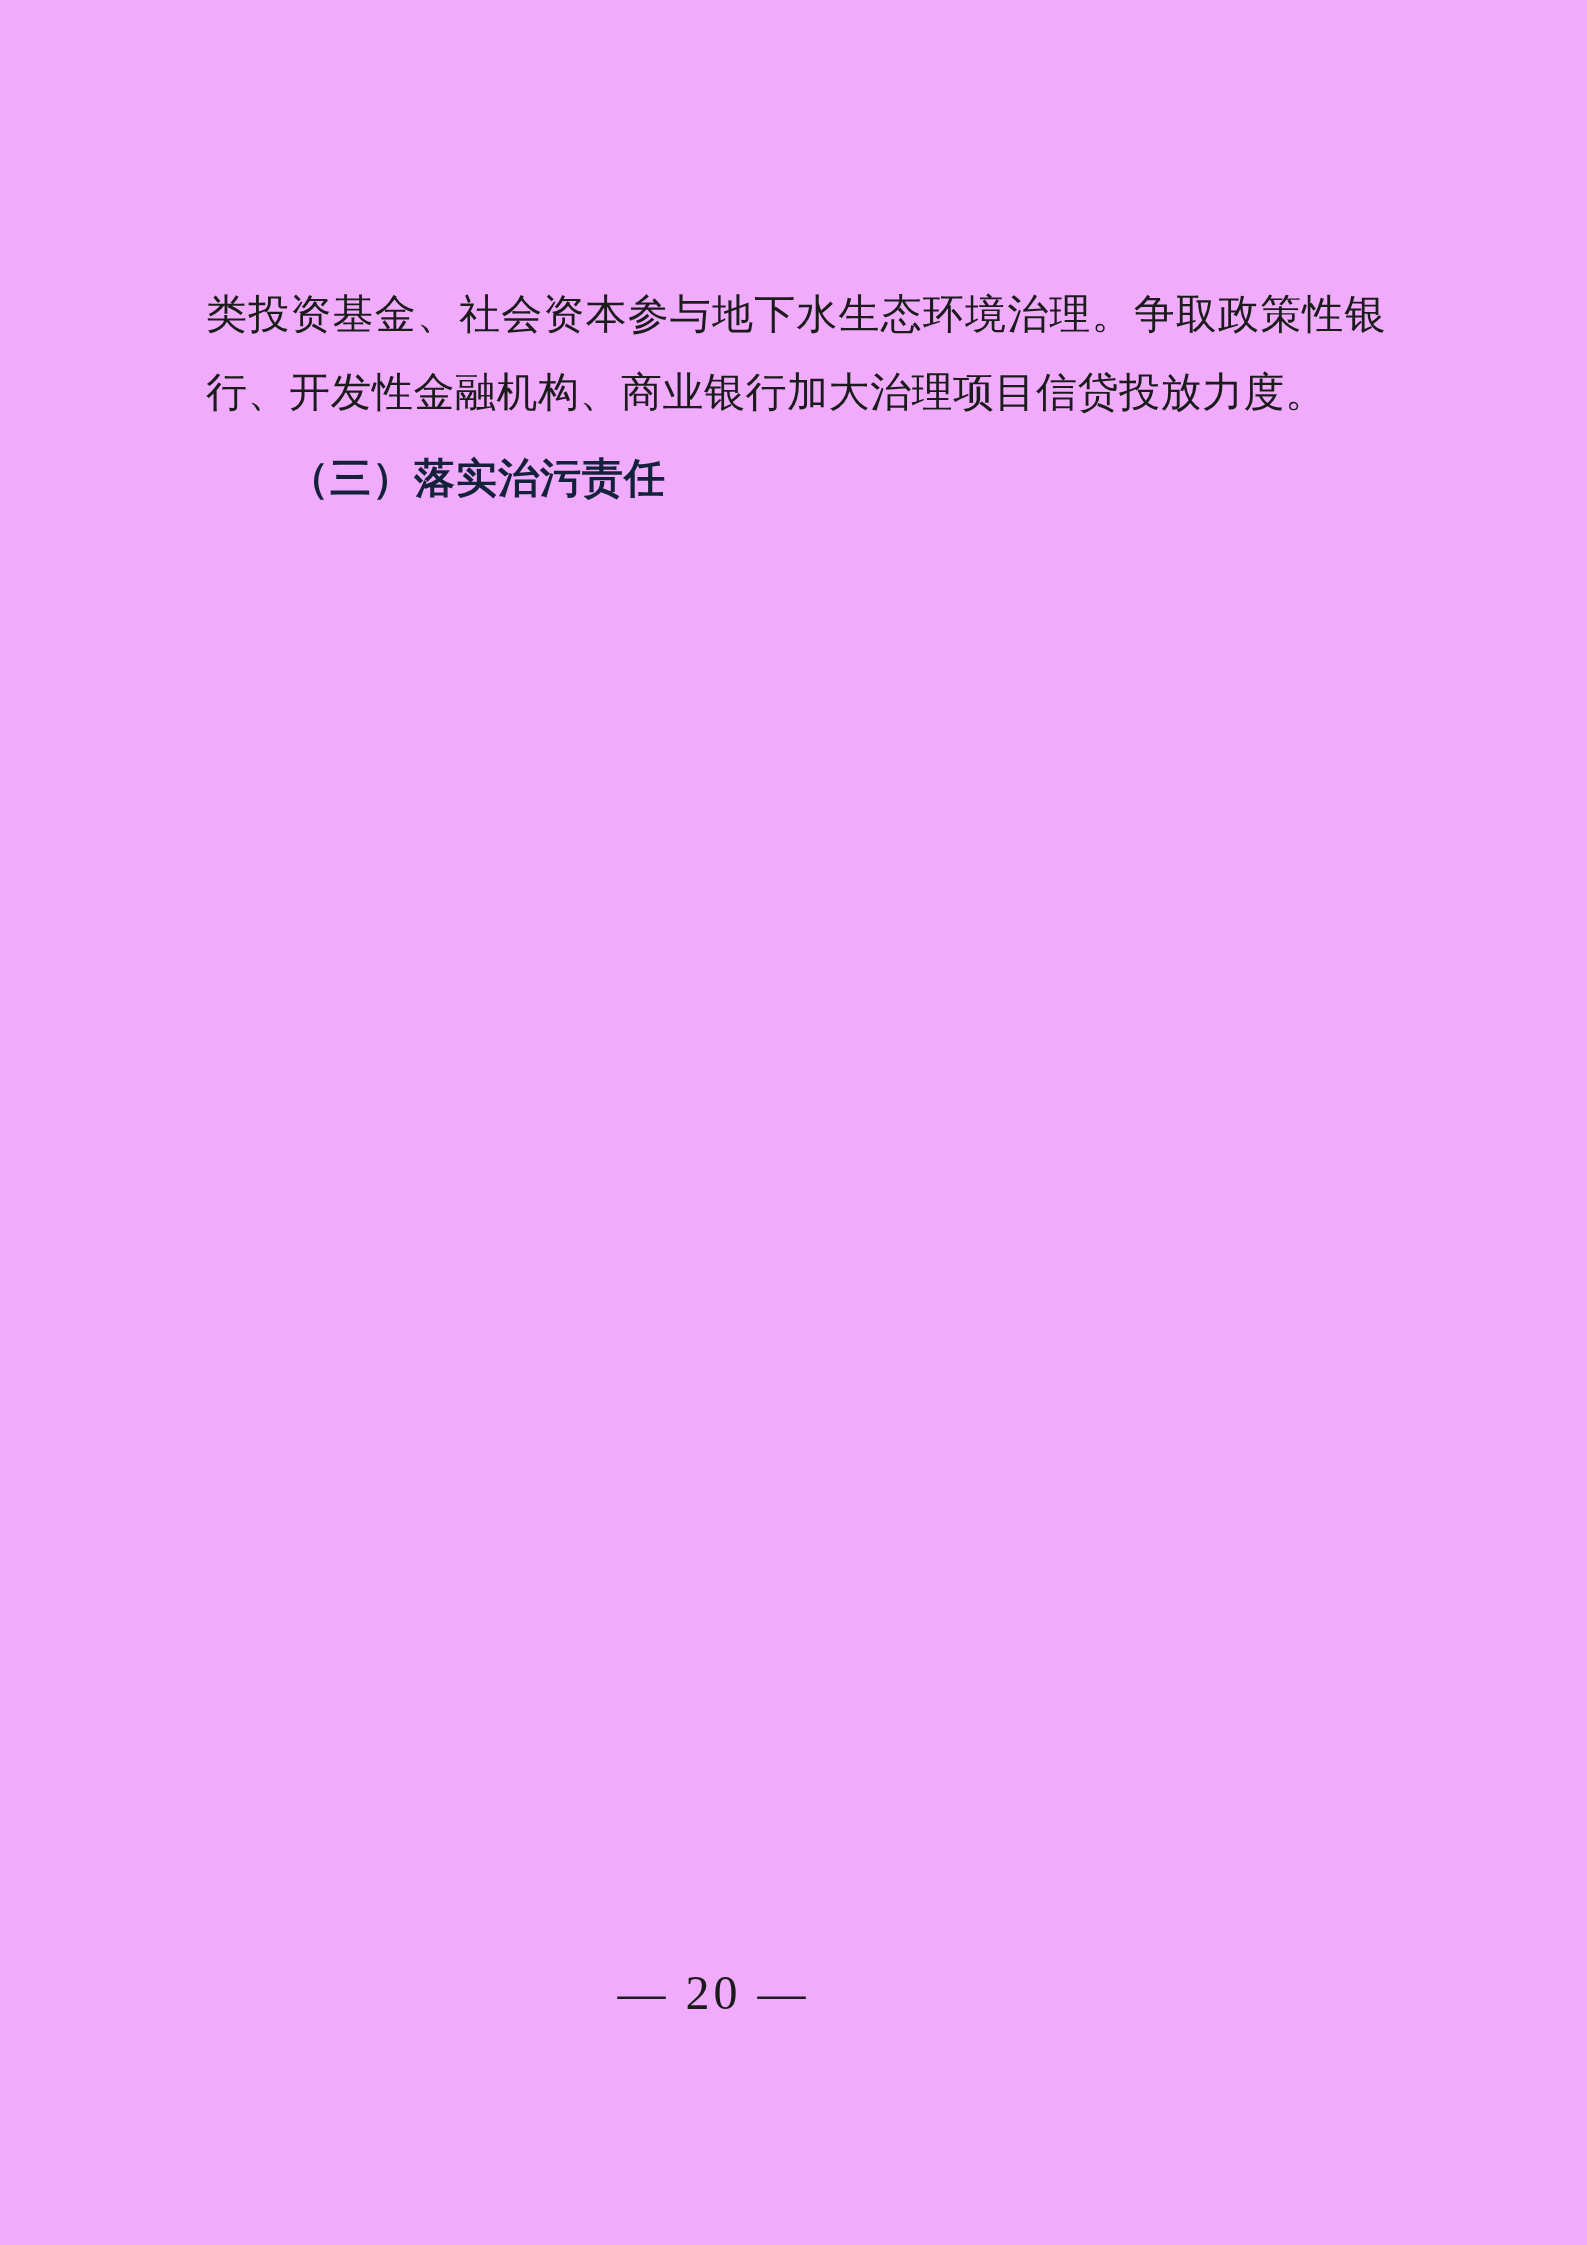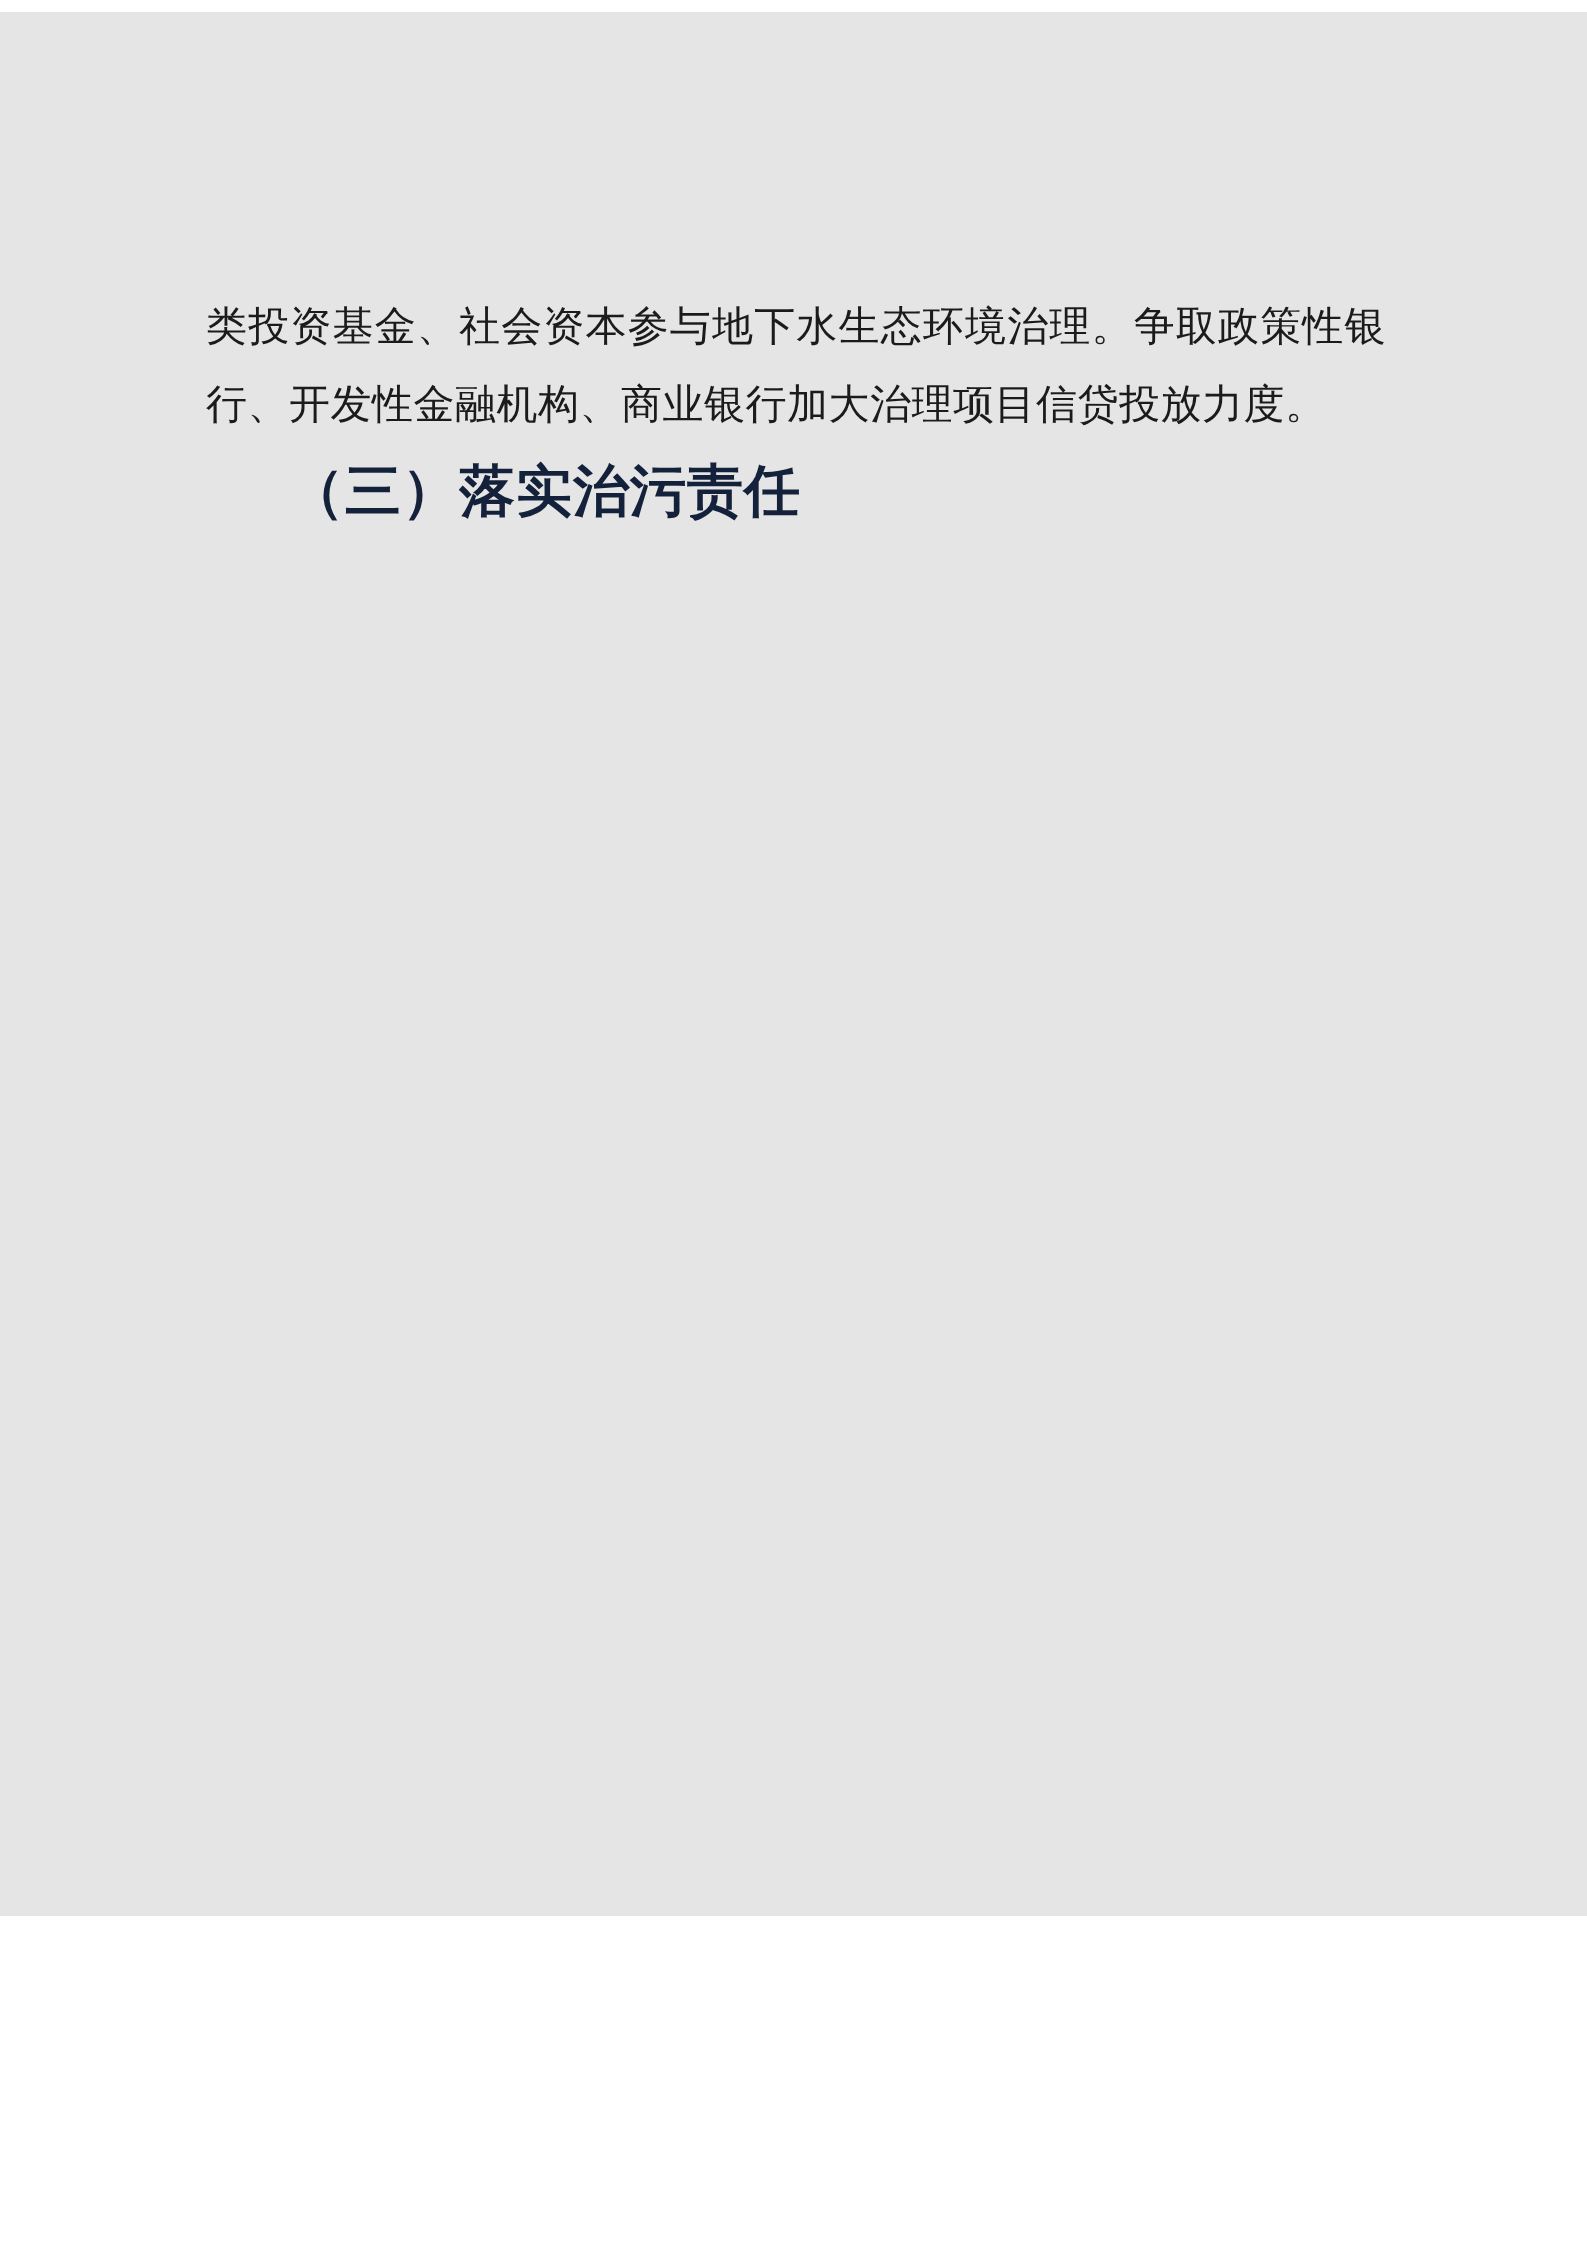--- a/index.html
+++ b/index.html
@@ -3,23 +3,23 @@
 <meta charset="utf-8">
 <style>
   html, body {
     margin: 0;
     padding: 0;
     background: #ffffff;
   }
   .page {
     position: relative;
     width: 1587px;
-    height: 1904px;
-    background: #e5e5e5;
-    margin: 12px auto;
+    height: 2245px;
+    background: #f0abfc;
+    margin: 0 auto;
     overflow: hidden;
     font-family: "Liberation Serif", "DejaVu Serif", serif;
     color: #1b1b1b;
   }
   .content {
     position: absolute;
     left: 206px;
     top: 275px;
     width: 1180px;
   }
@@ -30,21 +30,21 @@
     text-align: justify;
     text-justify: inter-ideograph;
     margin: 0 0 0 0;
     color: #1b1b1b;
     font-family: "Liberation Serif", "DejaVu Serif", serif;
   }
   .para.indent {
     text-indent: 82px;
   }
   .heading {
-    font-size: 56px;
+    font-size: 41px;
     line-height: 78px;
     font-weight: bold;
     letter-spacing: 1px;
     margin: 0;
     text-indent: 82px;
     color: #14213a;
     font-family: "DejaVu Serif", "Liberation Serif", serif;
   }
   .spacer-sm { height: 8px; }
   .footer {

